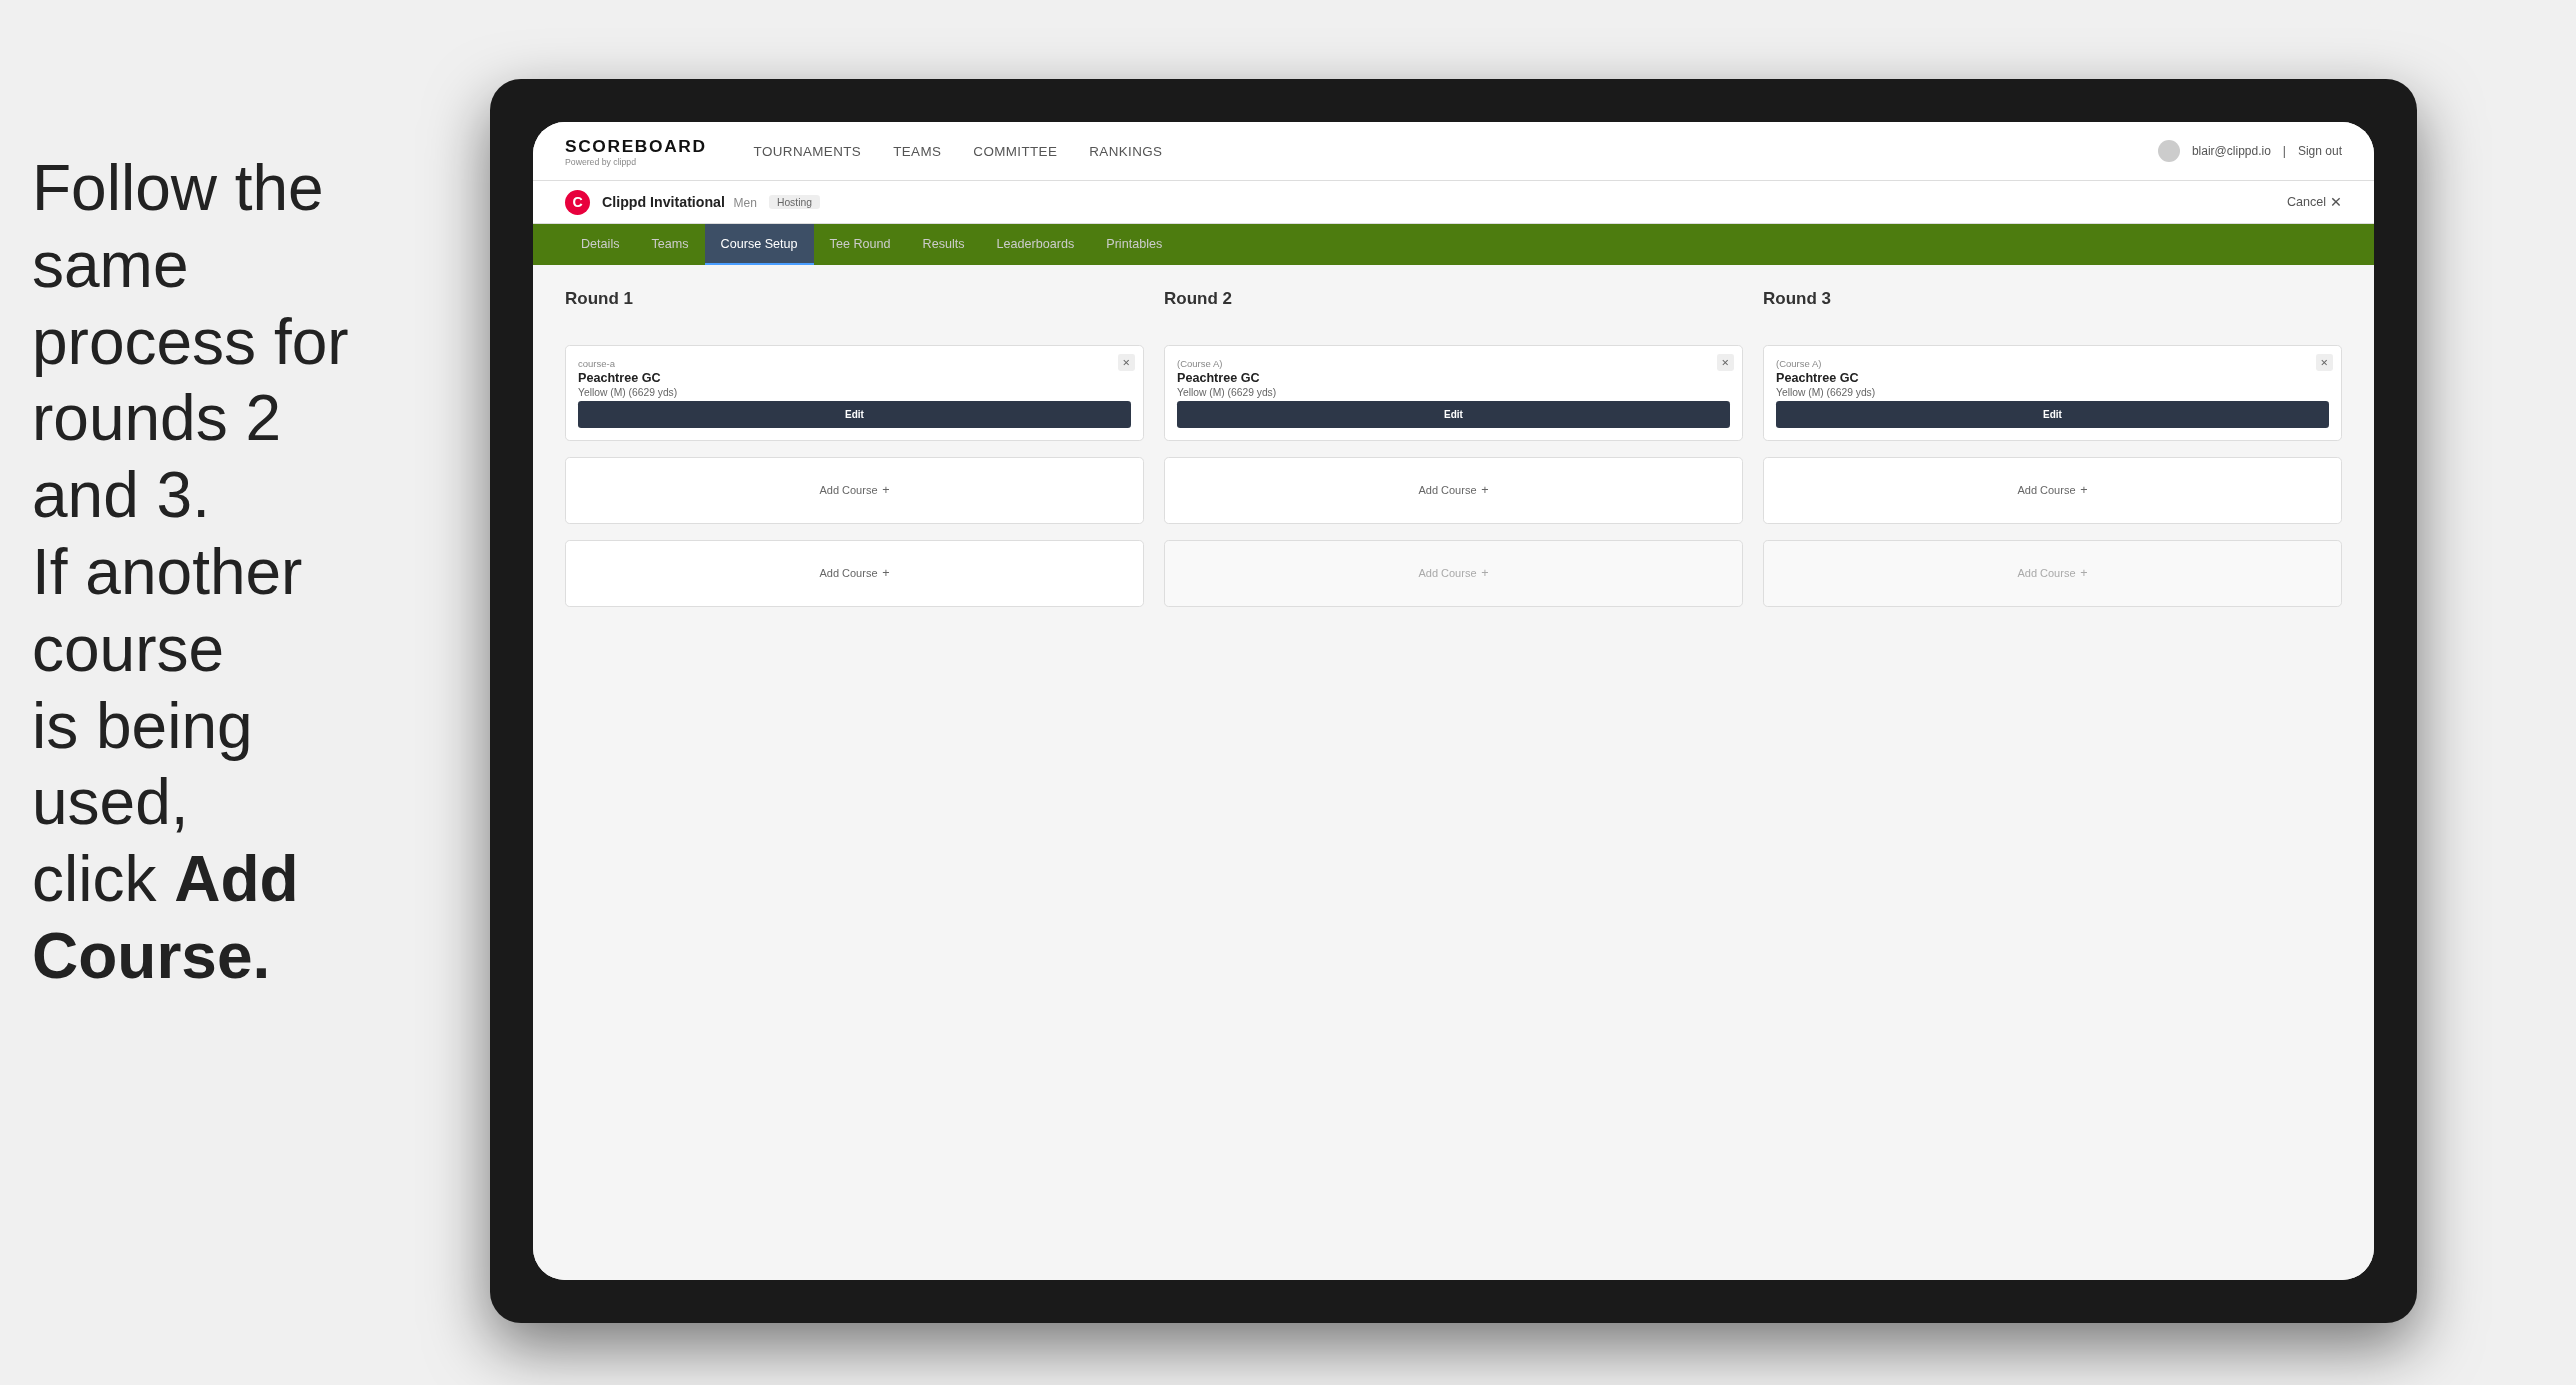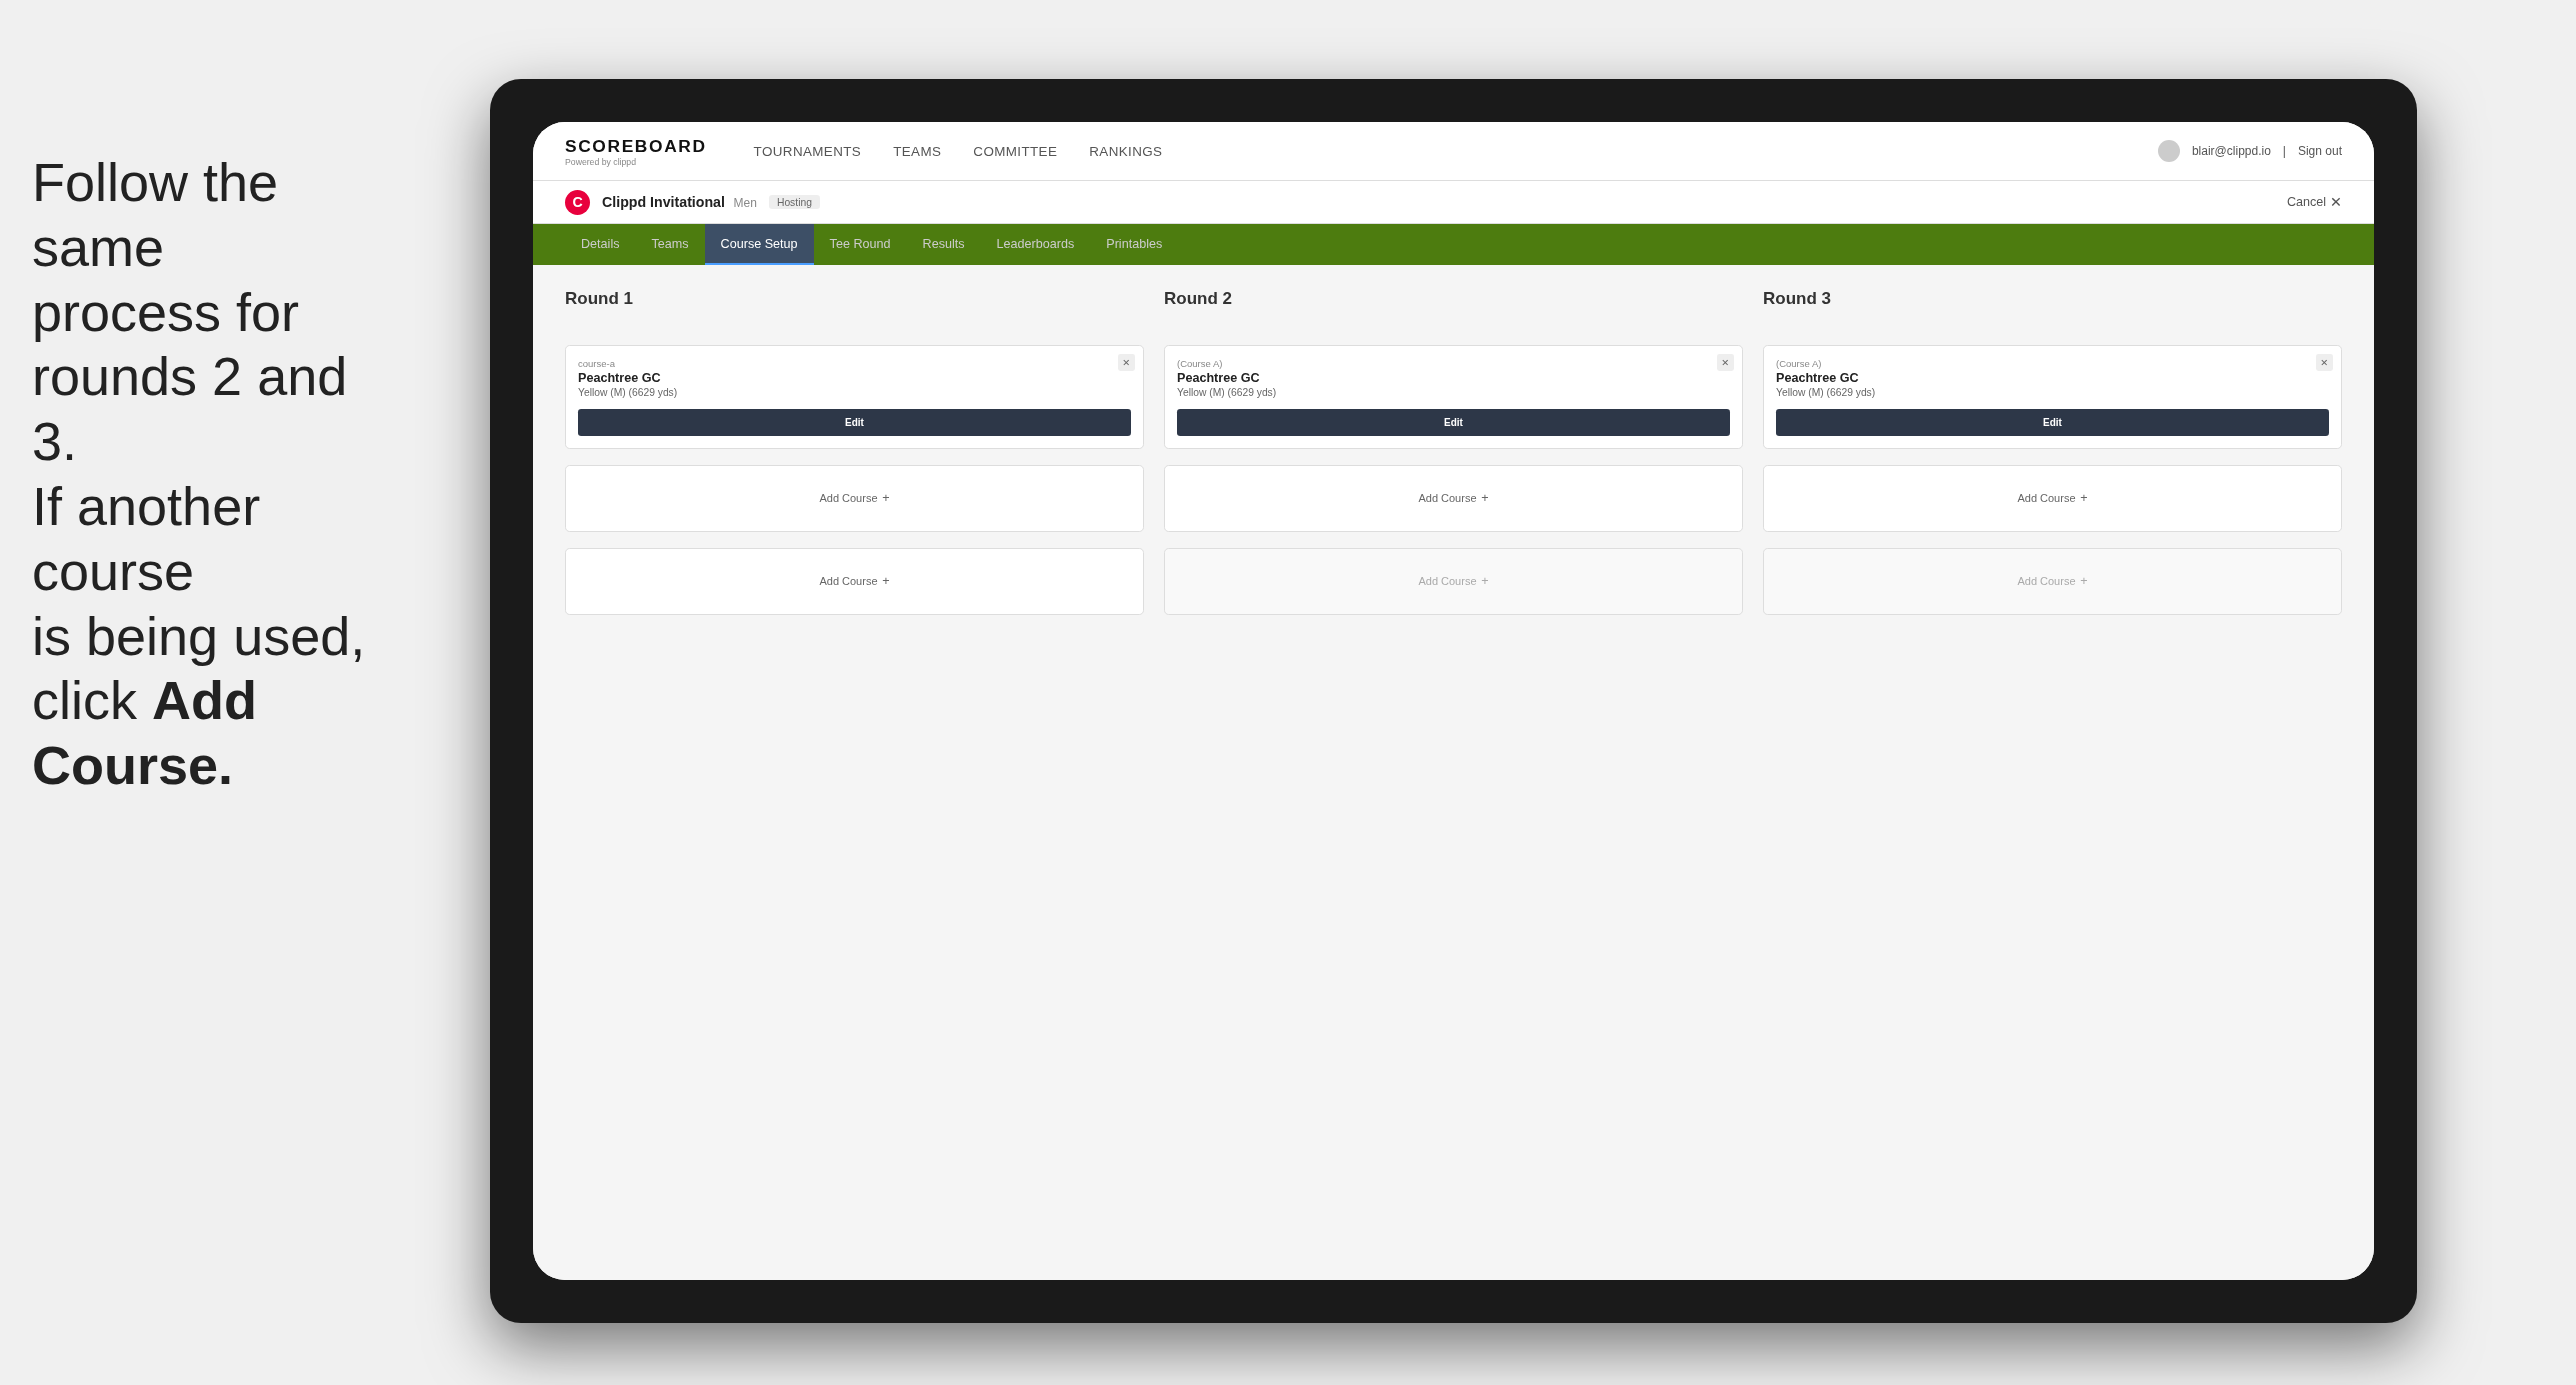--- a/index.html
+++ b/index.html
@@ -11,21 +11,21 @@
       position: relative;
       overflow: hidden;
     }
 
     
     .instruction-text {
       position: absolute;
       left: 0;
       top: 126px;
       width: 398px;
-      font-size: 54px;
+      font-size: 64px;
       line-height: 1.2;
       color: #222;
       padding: 24px 32px;
     }
     .instruction-text strong {
       font-weight: 900;
     }
 
     
     .tablet {
@@ -223,21 +223,21 @@
     }
     .course-name {
       font-size: 12.6px;
       font-weight: 700;
       color: #222;
       margin-bottom: 1.6px;
     }
     .course-detail {
       font-size: 10.3px;
       color: #666;
-      margin-bottom: 11px;
+      margin-bottom: 3px;
     }
     .edit-btn {
       background: #2d3748;
       color: #fff;
       border: none;
       border-radius: 3.2px;
       padding: 8px 0;
       width: 100%;
       font-size: 10px;
       cursor: pointer;

